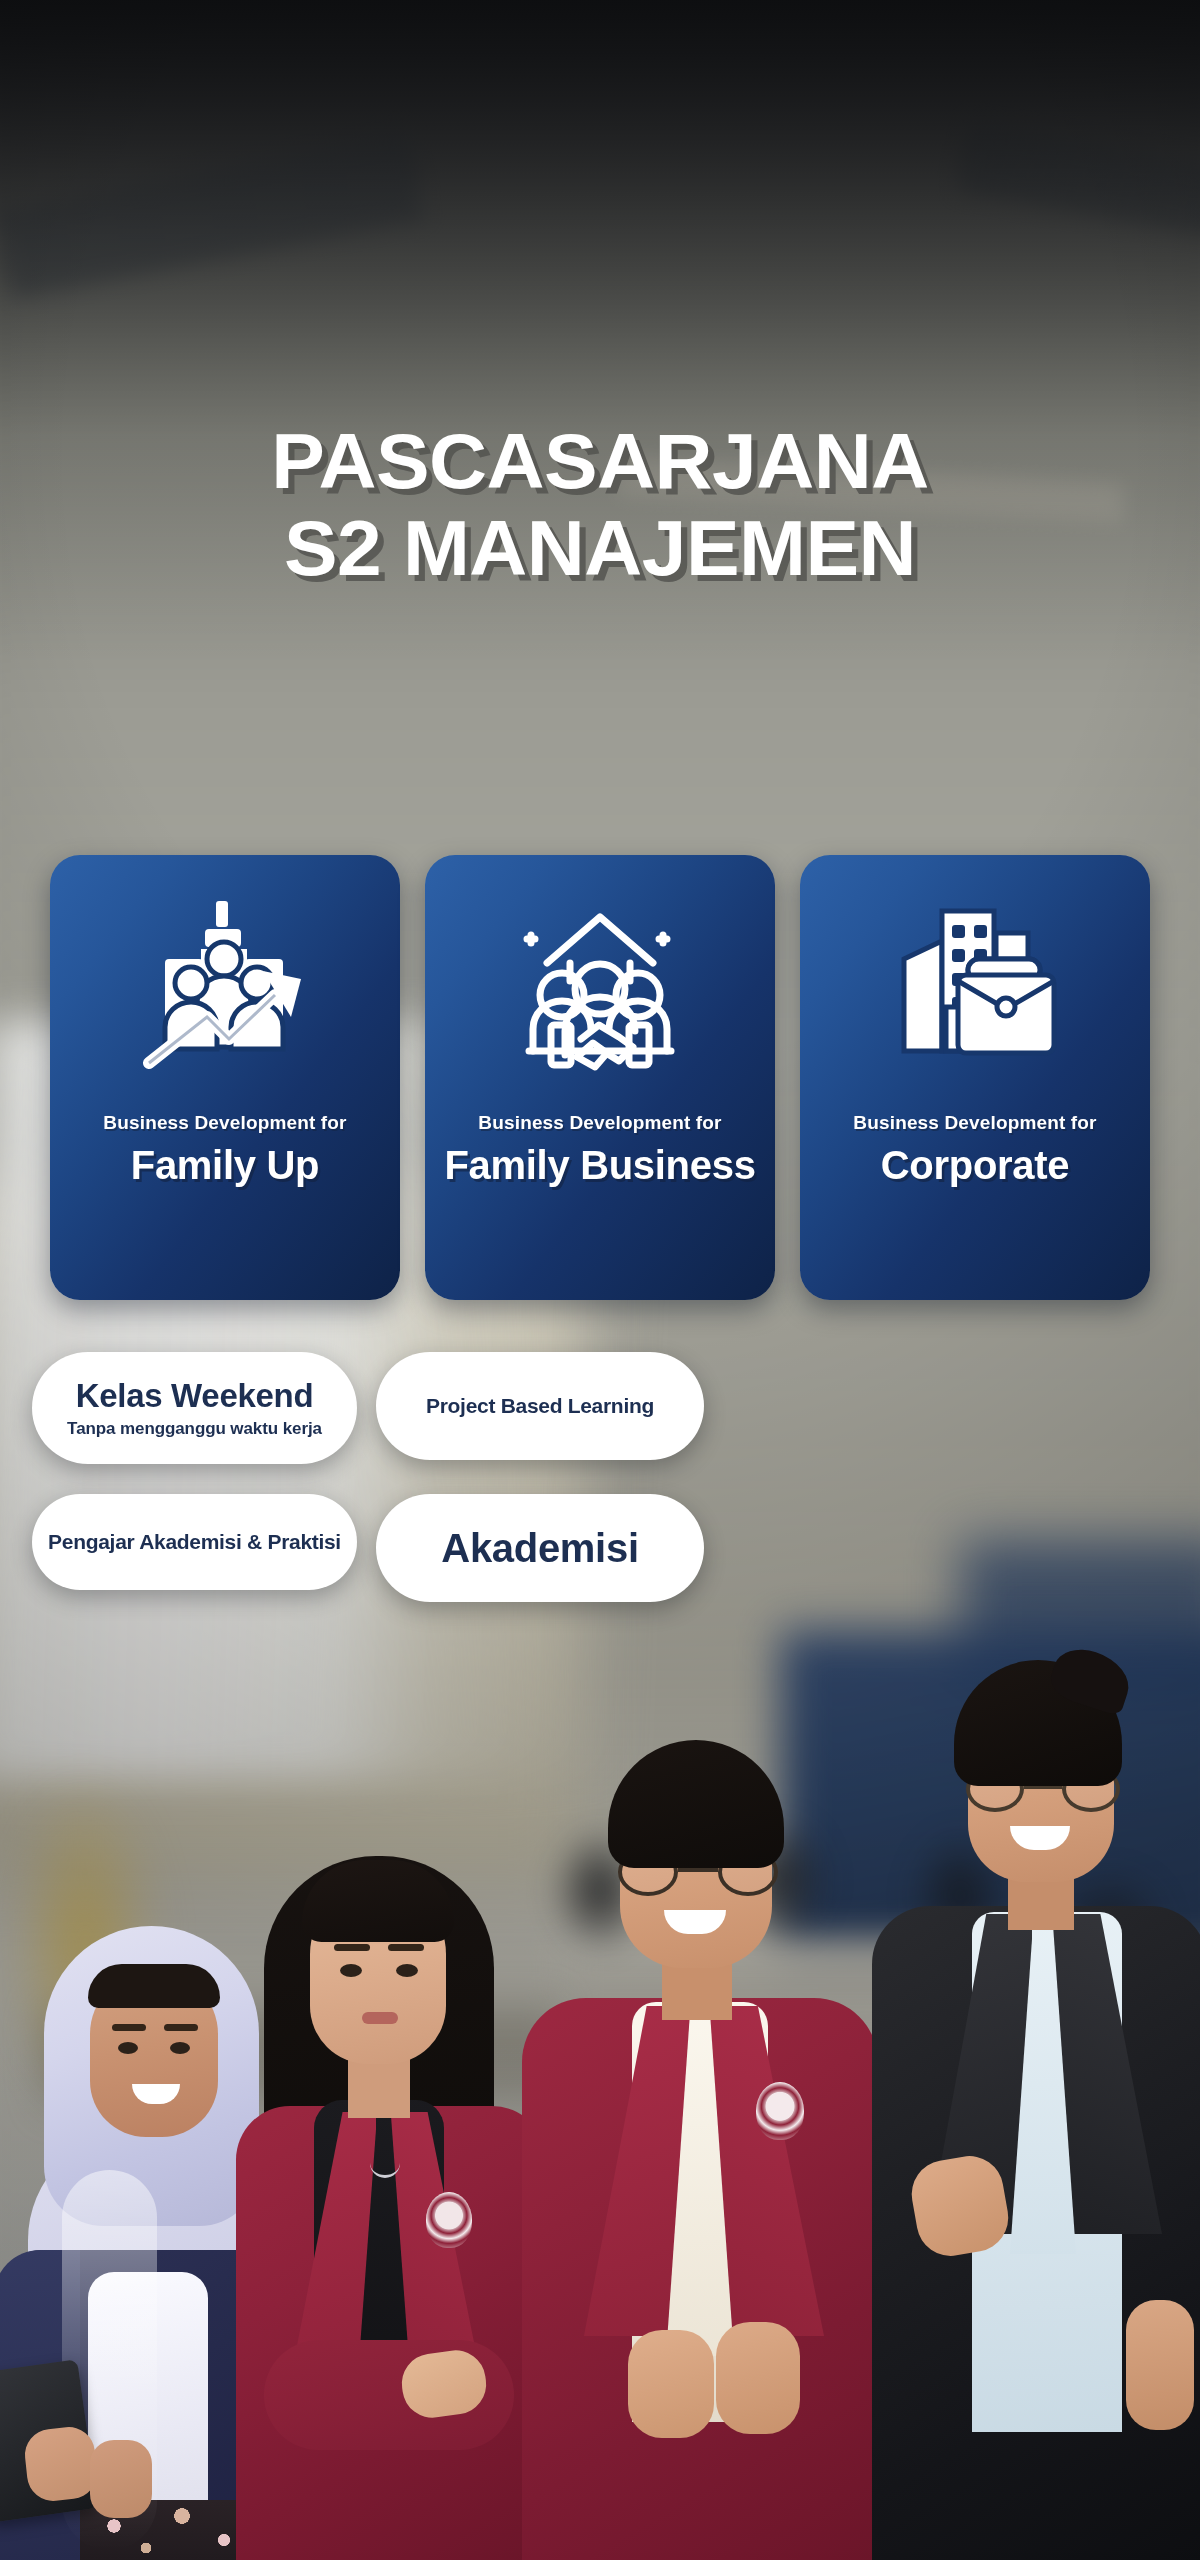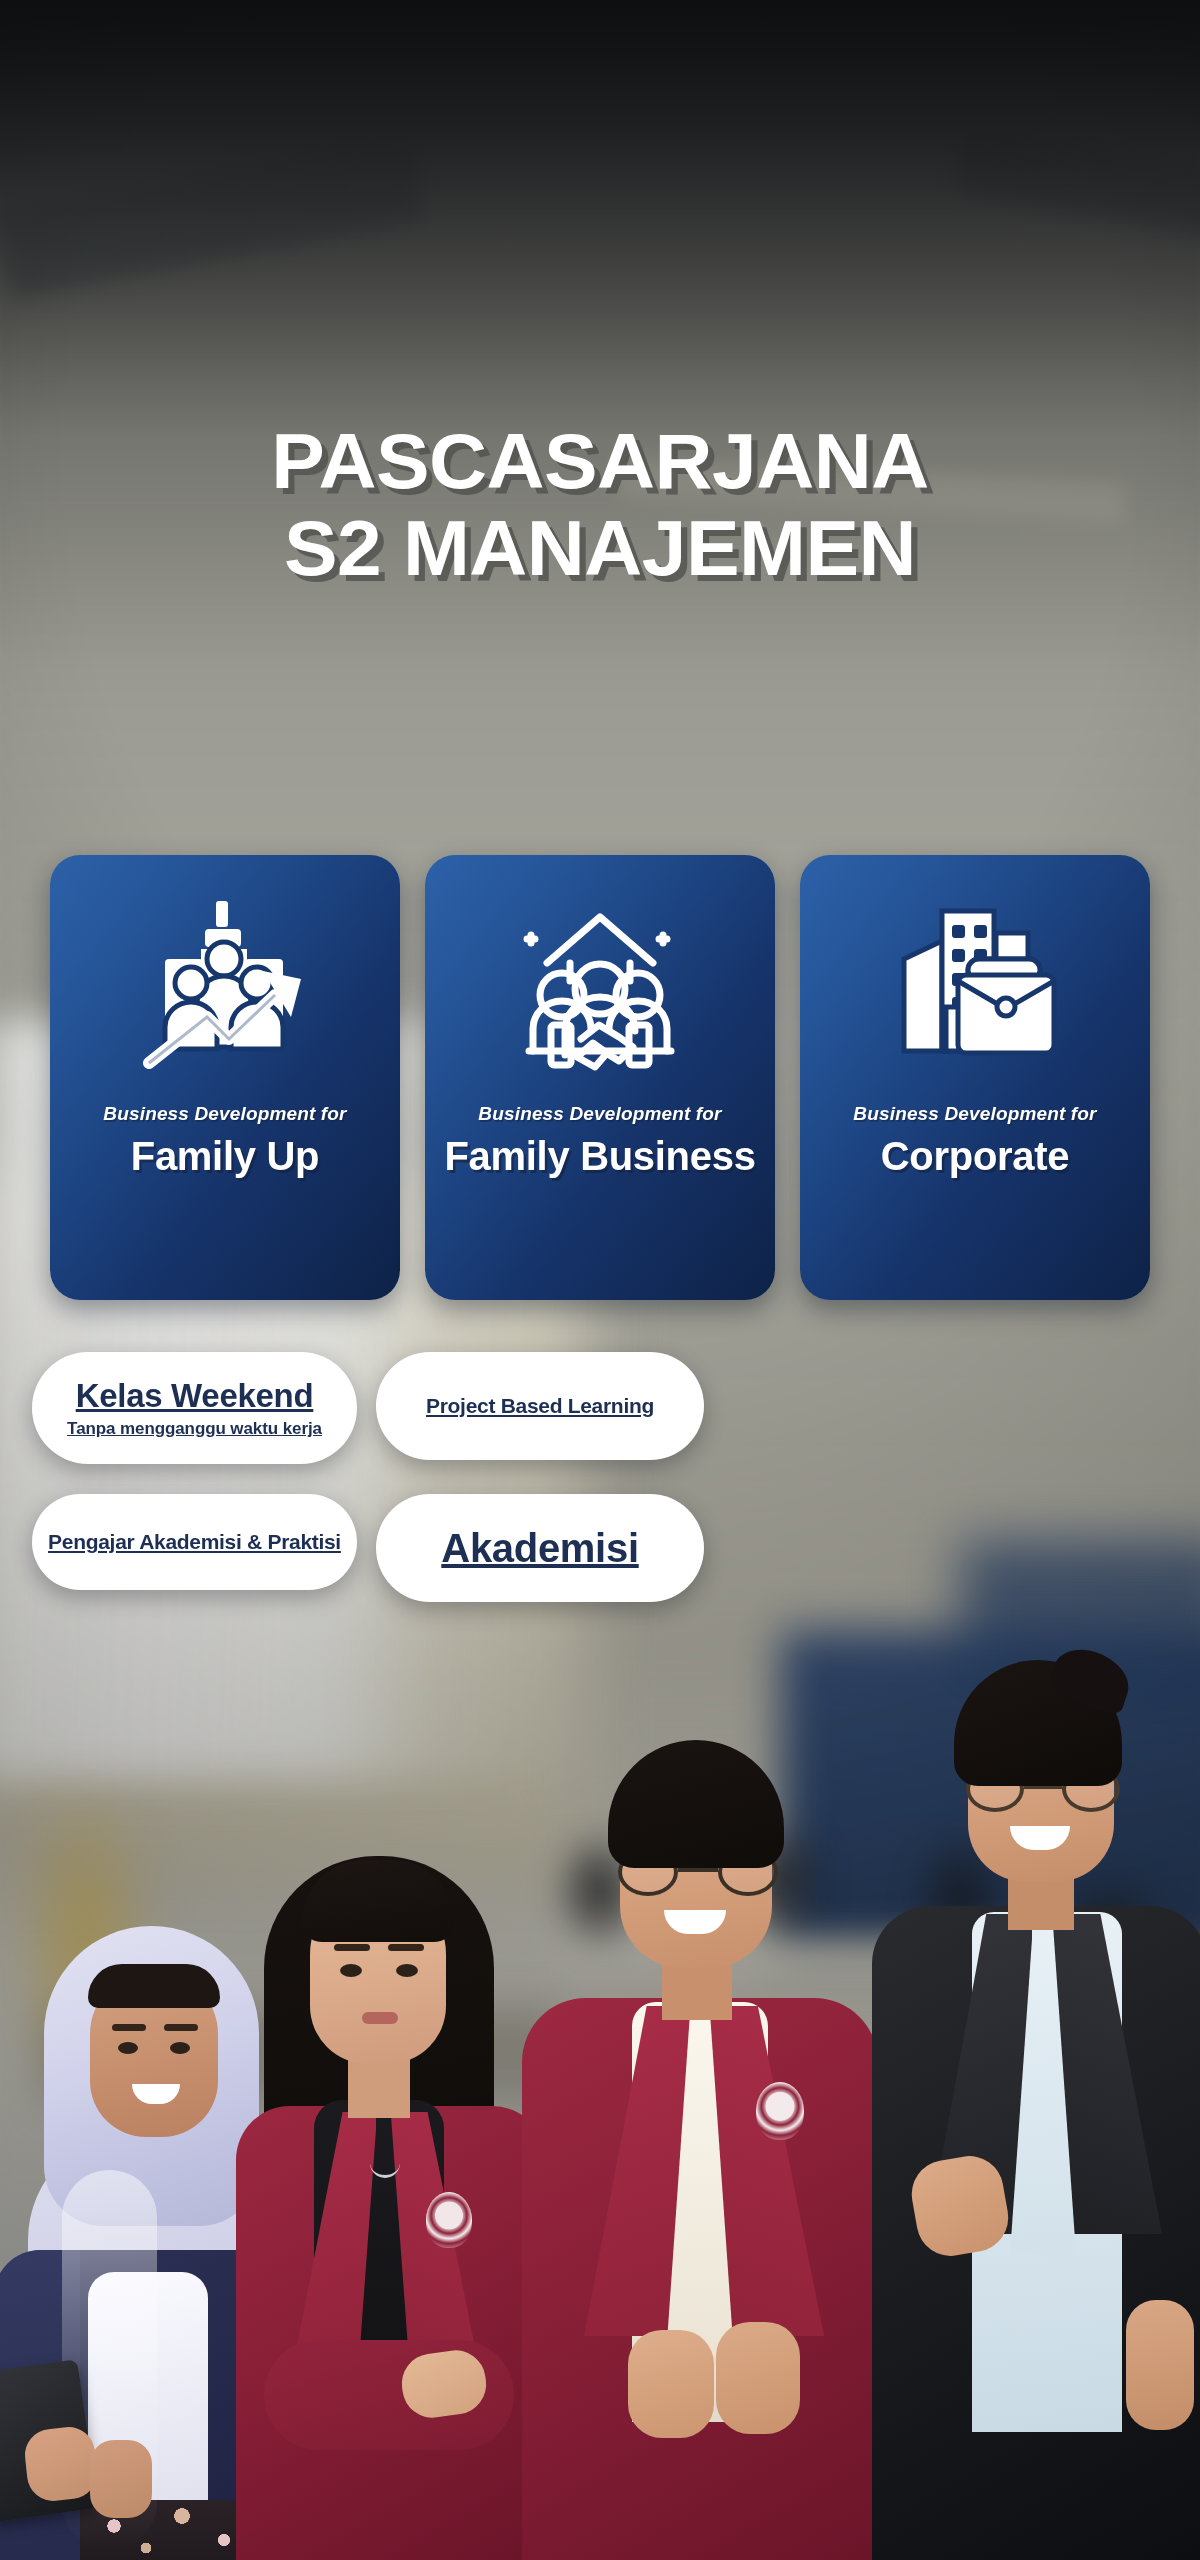--- a/index.html
+++ b/index.html
@@ -129,35 +129,35 @@
     width:350px; height:445px; border-radius:30px; position:relative;
     background:linear-gradient(128deg,#2d61a8 0%, #26569a 18%, #1d4583 40%, #16336a 62%, #102banything 70%, #0e2247 100%);
     background:linear-gradient(128deg,#2d61a8 0%, #26569a 18%, #1d4583 40%, #16336a 62%, #0e2247 100%);
     box-shadow:0 10px 26px rgba(10,18,34,.38);
     display:flex; flex-direction:column; align-items:center;
     padding-top:34px;
   }
   .card .icon-wrap { height:195px; display:flex; align-items:center; justify-content:center; }
   .card svg { display:block; }
   .card-eyebrow {
-    margin-top:19px; font-size:19px; font-weight:700; color:#fff;
-    letter-spacing:.15px; text-shadow:1.5px 1.5px 0 rgba(20,36,66,.55);font-style:italic;
+    margin-top:28px; font-size:19px; font-weight:700; color:#fff;
+    letter-spacing:.15px; text-shadow:1.5px 1.5px 0 rgba(20,36,66,.55);
   }
   .card-title {
     margin-top:9px; font-size:40px; font-weight:700; color:#fff; letter-spacing:-.3px;
     text-shadow:2.5px 2.5px 0 rgba(18,34,64,.6);
   }
 
   
   .pills { position:absolute; left:0; top:1340px; width:1200px; height:300px; }
   .pill {
     position:absolute; background:#ffffff; border-radius:70px;
     box-shadow:0 8px 22px rgba(20,24,30,.30);
     display:flex; flex-direction:column; align-items:center; justify-content:center;
-    color:#1d2f52; text-align:center;text-decoration:underline;
+    color:#1d2f52; text-align:center;
   }
   .pill-title { font-size:33px; font-weight:700; letter-spacing:-.3px; }
   .pill-sub { font-size:17px; font-weight:700; margin-top:4px; letter-spacing:-.1px; }
   .pill-1 { left:32px;  top:12px;  width:325px; height:112px; }
   .pill-2 { left:376px; top:12px;  width:328px; height:108px; }
   .pill-3 { left:32px;  top:154px; width:325px; height:96px; }
   .pill-4 { left:376px; top:154px; width:328px; height:108px; }
   .pill-2 .pill-title, .pill-3 .pill-title { font-size:21px; }
   .pill-4 .pill-title { font-size:40px; }
 

